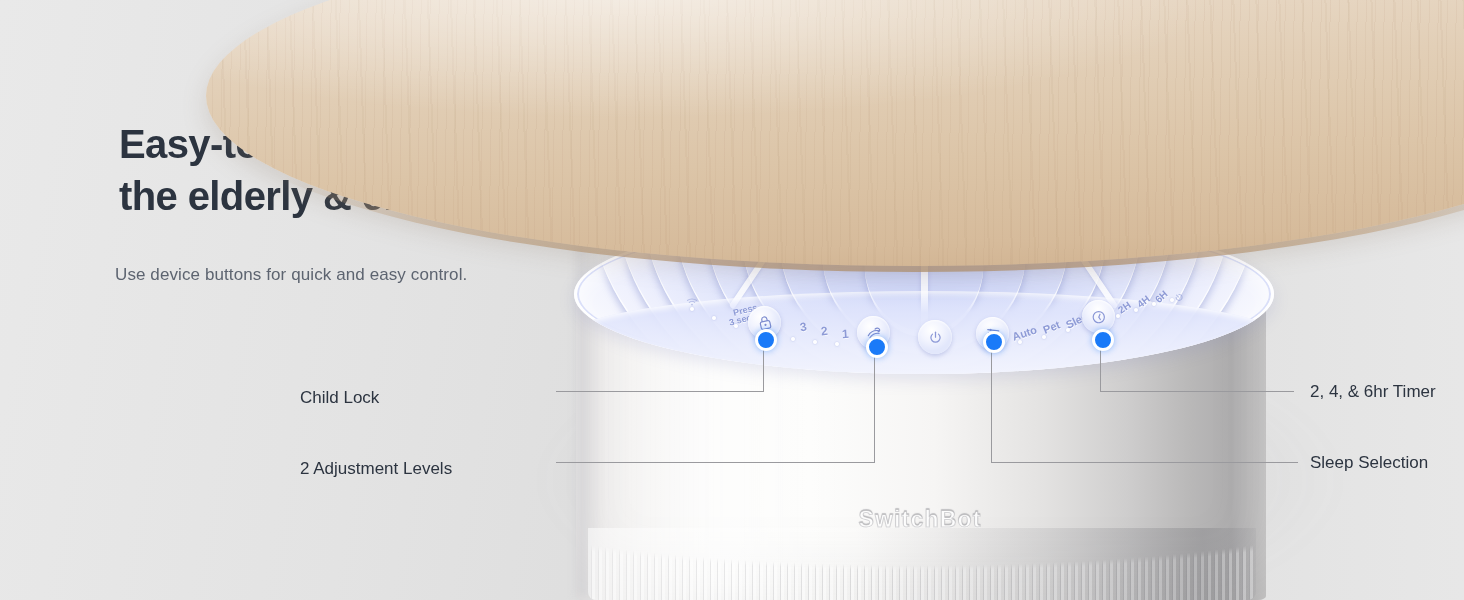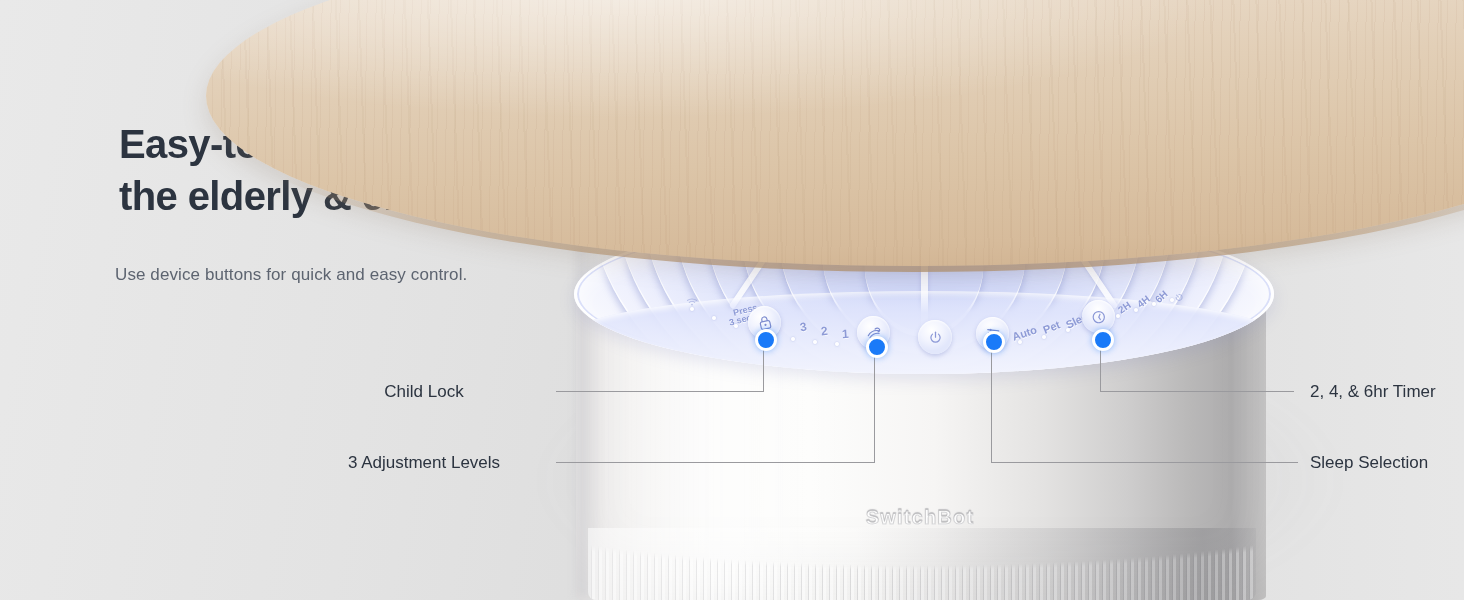--- a/index.html
+++ b/index.html
@@ -53,21 +53,21 @@
       rgba(255,255,255,.0) 0px, rgba(255,255,255,.0) 3px,
       rgba(150,150,155,.30) 3px, rgba(150,150,155,.30) 4px,
       rgba(255,255,255,.45) 4px, rgba(255,255,255,.45) 7px);
   }
   .vents-shade{position:absolute;left:20px;top:292px;width:668px;height:72px;
     background:linear-gradient(90deg, rgba(255,255,255,.55) 0%, rgba(255,255,255,.15) 40%,
                rgba(140,140,145,.22) 74%, rgba(120,120,125,.34) 92%, rgba(150,150,155,.18) 100%);
     border-radius:0 0 8px 8px;pointer-events:none;}
 
   .logo{position:absolute;left:252px;top:270px;width:200px;text-align:center;
-    font-size:20px;font-weight:700;letter-spacing:1.2px;
+    font-size:23px;font-weight:700;letter-spacing:1.2px;
     color:rgba(246,246,246,.0);
     text-shadow: 0 1px 0 rgba(255,255,255,.95), 0 -1px 1px rgba(150,150,155,.45);
     -webkit-text-stroke:1px rgba(176,176,180,.55);
   }
 
   
   .top-cover{position:absolute;left:574px;top:214px;width:700px;height:160px;}
   .cover-ellipse{position:absolute;inset:0;border-radius:50%;
     background:
       radial-gradient(55% 120% at 50% 0%, #b9c4f5 0%, #cdd5f8 35%, #dfe4fb 62%, #eef0fd 84%, #f7f8fe 100%);
@@ -108,21 +108,21 @@
 
   
   .marker{position:absolute;width:16px;height:16px;border-radius:50%;
       background:#1a7af8;border:3px solid #ffffff;
       box-shadow:0 0 6px rgba(26,122,248,.45);z-index:6;}
   .lead{position:absolute;background:#9a9a9e;z-index:5;}
   .lead.v{width:1px;}
   .lead.h{height:1px;}
 
   .callout{position:absolute;font-size:17px;color:#2c3440;white-space:nowrap;z-index:7;}
-  .callout.r{text-align:center;}
+  .callout.r{text-align:left;margin-top:6px;}
 
   
   .table{position:absolute;left:206px;top:-74px;width:1420px;height:340px;
       border-radius:50%;overflow:hidden;
       background:
         linear-gradient(178deg, #f0e6da 0%, #e9dac8 18%, #e2cfb7 42%, #dcc5a8 66%, #d6bb9b 88%, #cfb18f 100%);
       box-shadow:0 10px 24px rgba(140,125,105,.22);
       z-index:8;}
   .wood-grain{position:absolute;inset:0;
       background:repeating-linear-gradient(91deg,
@@ -285,21 +285,21 @@
   <div class="lead v" style="left:874px;top:352px;height:110px;"></div>
   <div class="lead h" style="left:556px;top:462px;width:319px;"></div>
 
   <div class="lead v" style="left:991px;top:347px;height:115px;"></div>
   <div class="lead h" style="left:991px;top:462px;width:307px;"></div>
 
   <div class="lead v" style="left:1100px;top:345px;height:46px;"></div>
   <div class="lead h" style="left:1100px;top:391px;width:194px;"></div>
 
   <div class="callout r" style="left:300px;top:382px;width:248px;">Child Lock</div>
-  <div class="callout r" style="left:300px;top:453px;width:248px;">3 Adjustment Levels</div>
+  <div class="callout r" style="left:300px;top:453px;width:248px;">2 Adjustment Levels</div>
   <div class="callout" style="left:1310px;top:382px;">2, 4, &amp; 6hr Timer</div>
   <div class="callout" style="left:1310px;top:453px;">Sleep Selection</div>
 
   <div class="table">
     <div class="wood-grain"></div>
     <div class="wood-sheen"></div>
   </div>
   <div class="table-edge"></div>
 
 </div>

